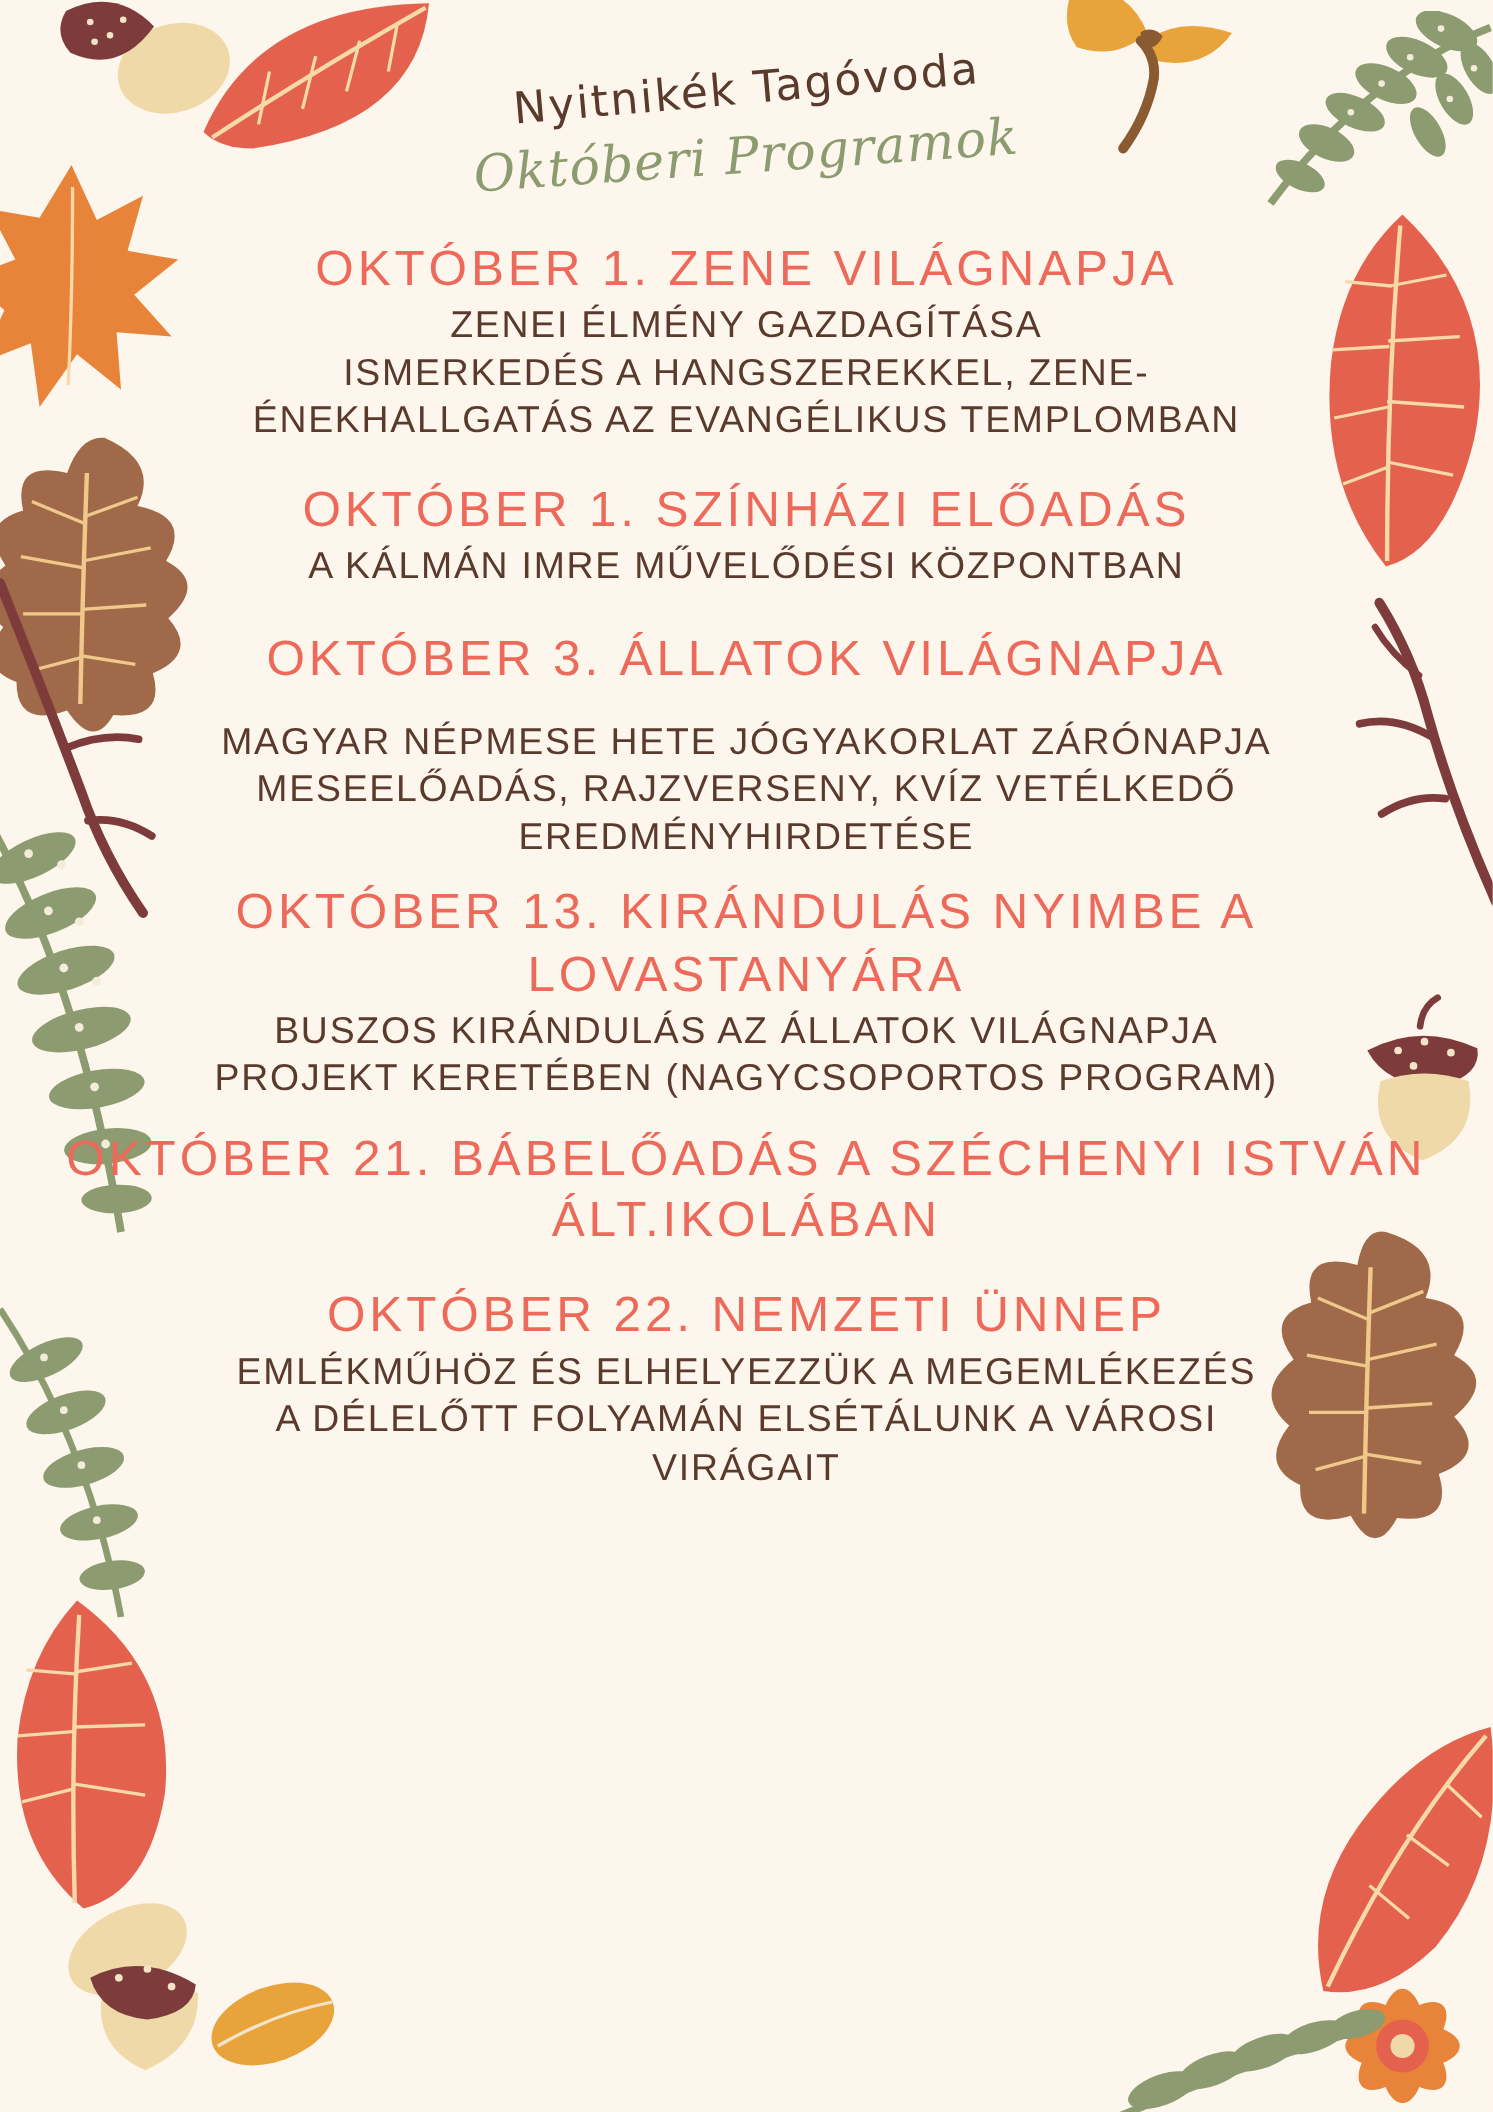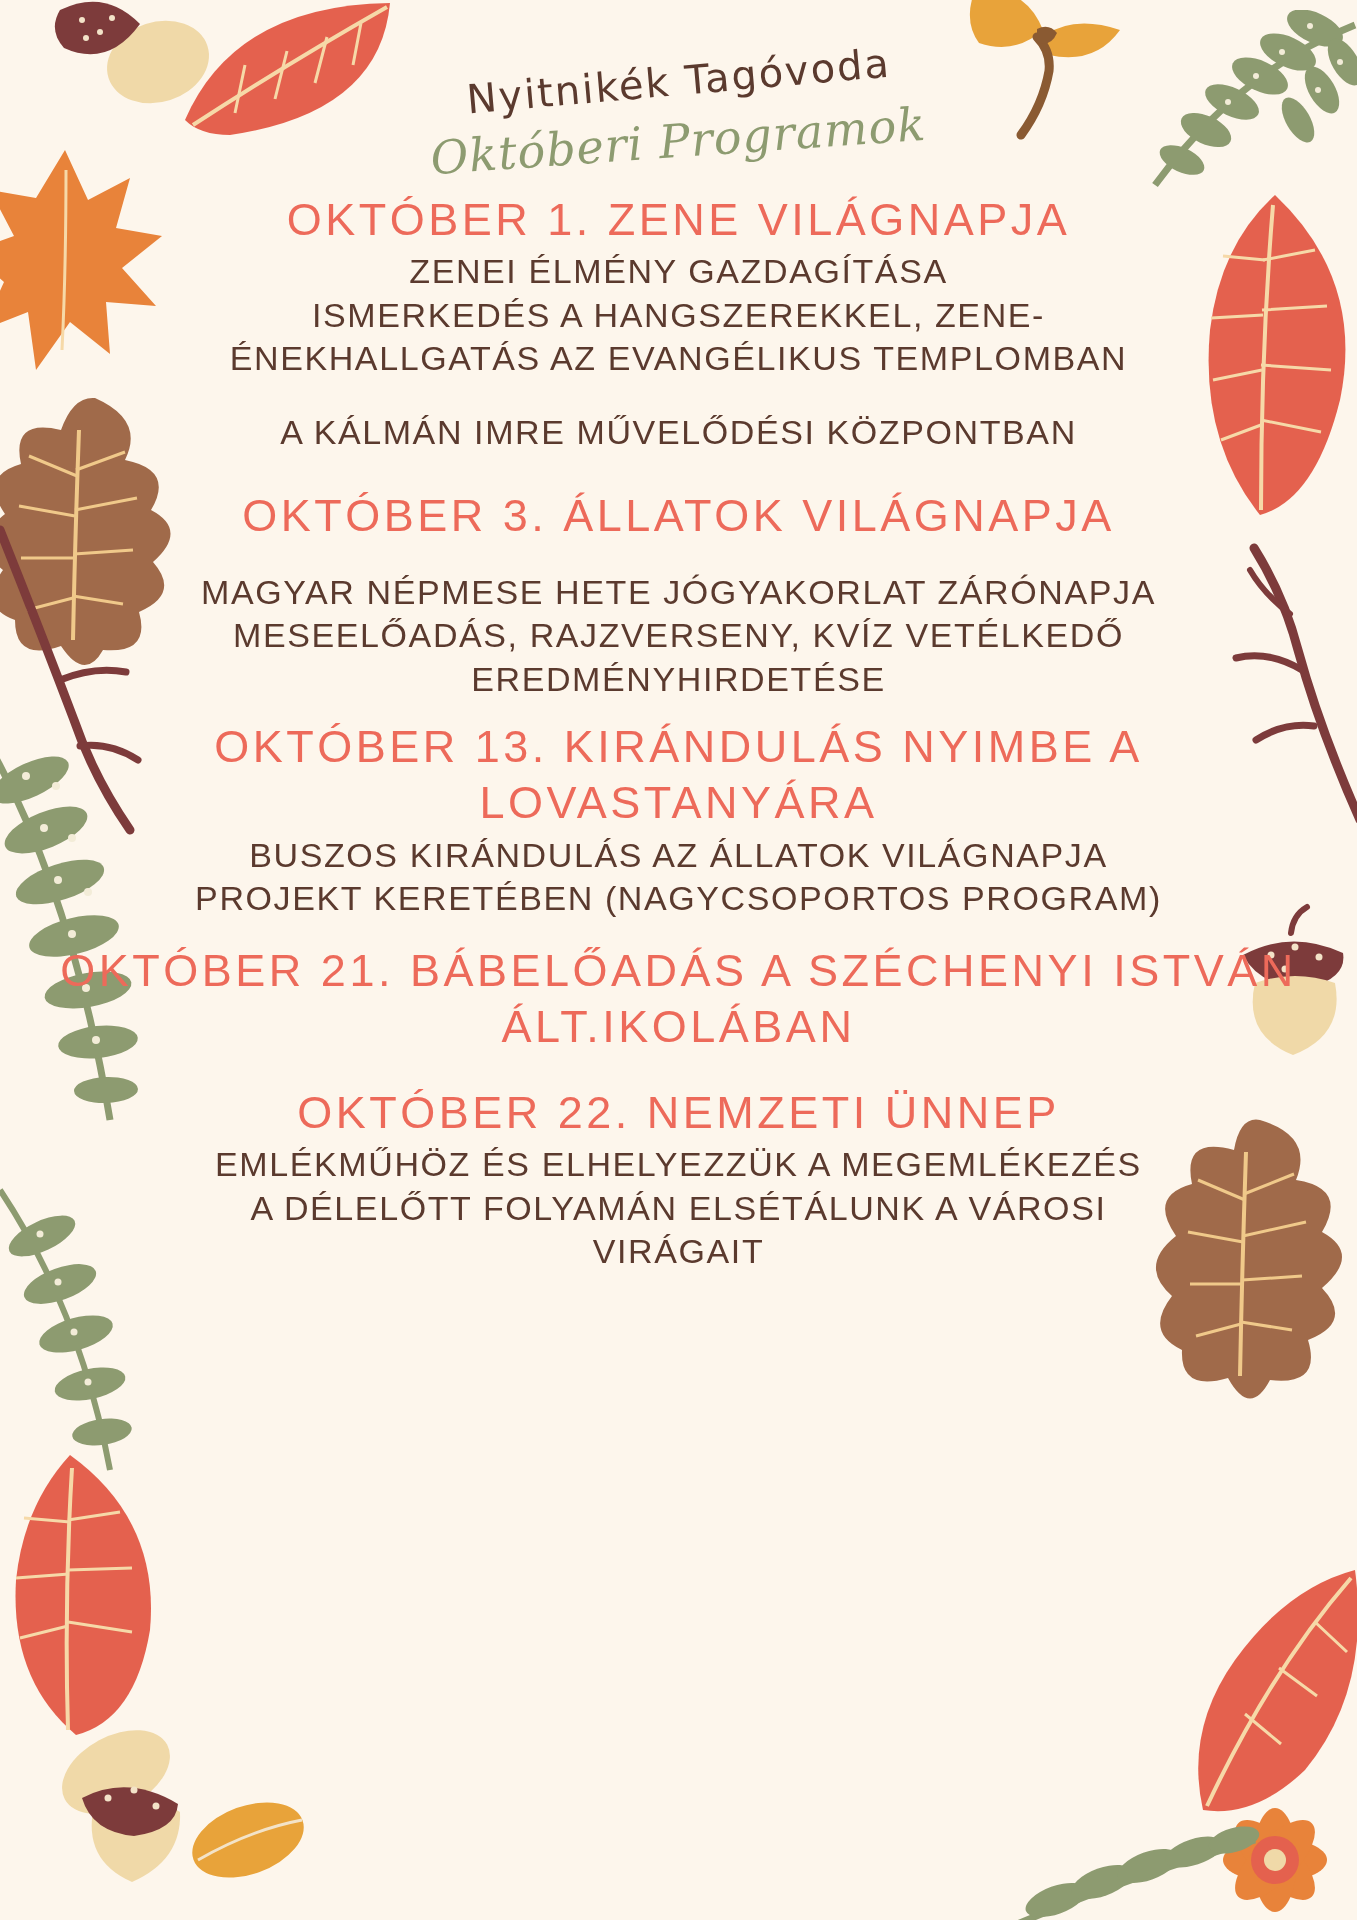--- a/index.html
+++ b/index.html
@@ -59,21 +59,21 @@
     font-size: 46px;
     color: #8d9b70;
     transform: rotate(-4deg);
     display: inline-block;
     margin: 4px 0 0 0;
     letter-spacing: 1px;
     font-weight: 400;
   }
 
   .programs {
-    margin-top: 24px;
+    margin-top: 48px;
     padding: 0 58px;
   }
 
   .program {
     margin-bottom: 26px;
     text-align: center;
   }
 
   .program-title {
     color: #ed6a5a;
@@ -344,20 +344,21 @@
       <div class="program p0">
         <div class="program-title">Október 1. Zene Világnapja</div>
         <div class="program-desc">
           <div>Zenei élmény gazdagítása</div>
           <div>Ismerkedés a hangszerekkel, zene-</div>
           <div>énekhallgatás az Evangélikus templomban</div>
         </div>
       </div>
 
       <div class="program p1">
+        <div class="program-title">Október 1. Színházi előadás</div>
         <div class="program-desc">
           <div>a Kálmán Imre Művelődési központban</div>
         </div>
       </div>
 
       <div class="program p2">
         <div class="program-title">Október 3. Állatok világnapja</div>
       </div>
 
       <div class="program p3">

